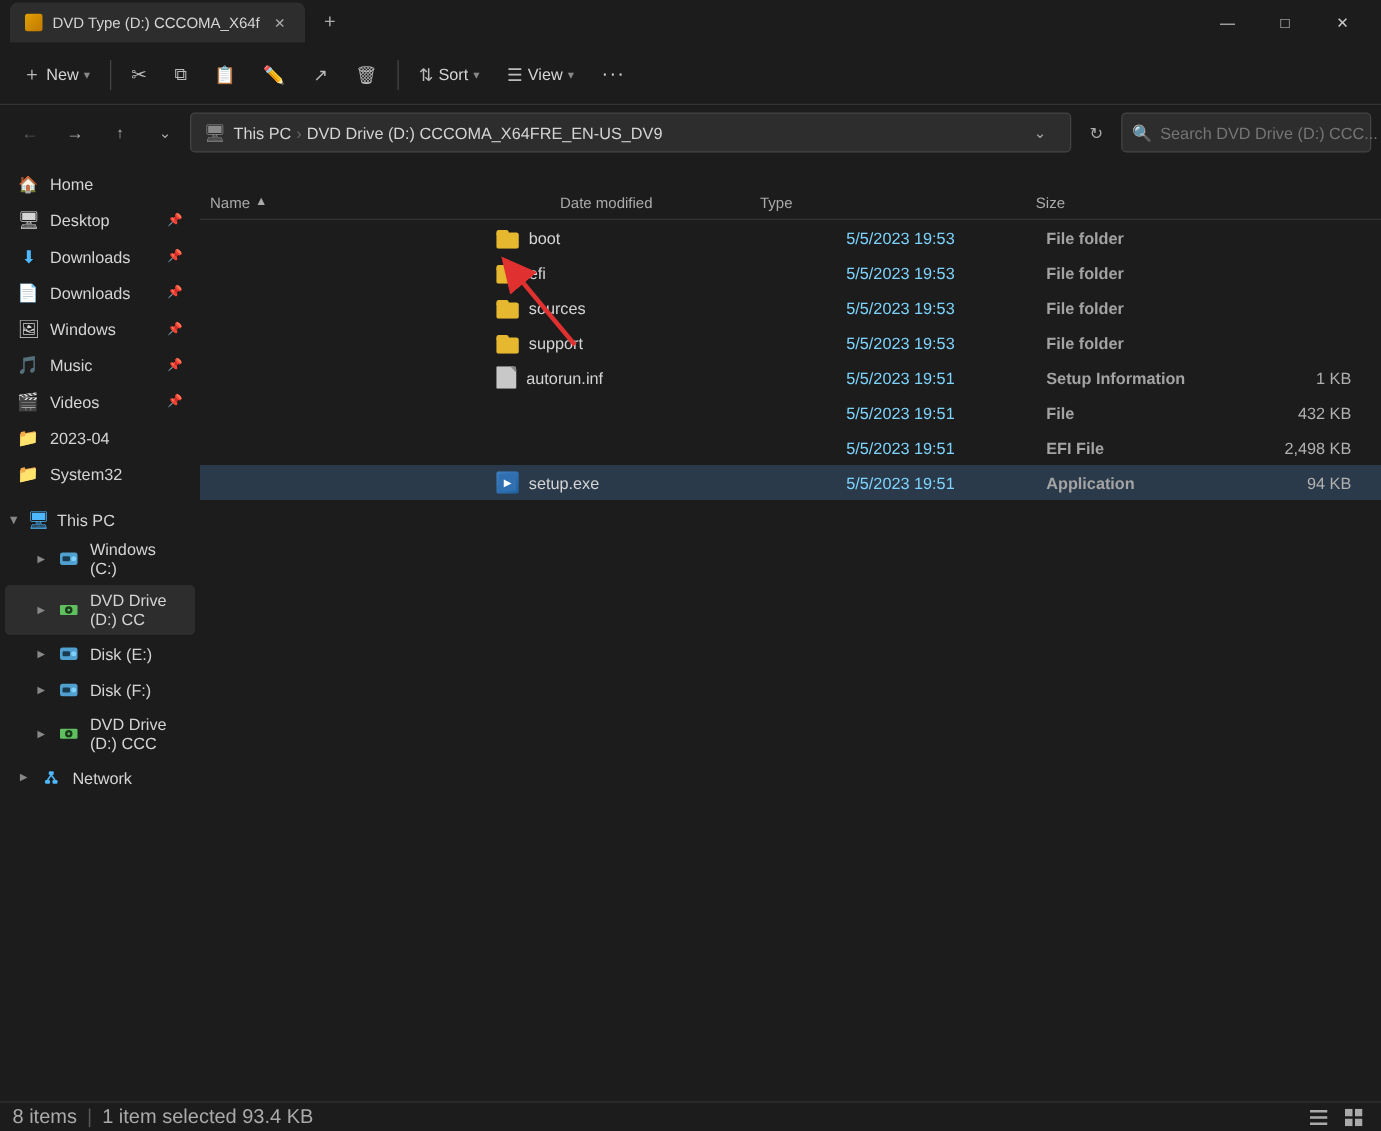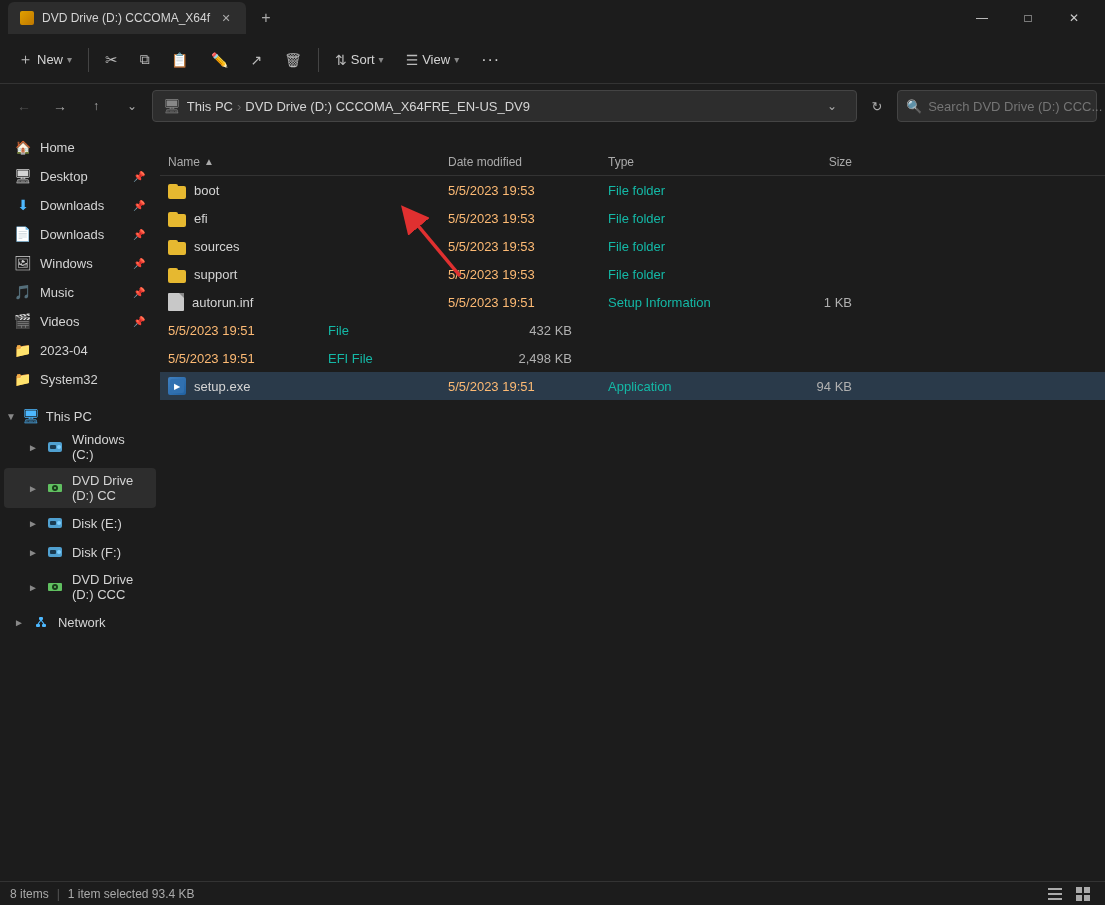--- a/index.html
+++ b/index.html
@@ -259,34 +259,35 @@
     .col-size { width: 100px; text-align: right; padding-right: 16px; }
     .col-sort-arrow { color: #aaa; font-size: 10px; }
 
     .file-row {
       display: flex;
       align-items: center;
       padding: 2px 8px;
       height: 28px;
       cursor: pointer;
       font-size: 13px;
+      justify-content: flex-end;
     }
     .file-row.selected { background: #2a3a4a; }
 
     .file-name {
       width: 280px;
       display: flex;
       align-items: center;
       gap: 8px;
       overflow: hidden;
       text-overflow: ellipsis;
       white-space: nowrap;
     }
-    .file-date { width: 160px; color: #fdba74; }
-    .file-type { width: 160px; color: #14b8a6; }
+    .file-date { width: 160px; color: #7dd3fc; }
+    .file-type { width: 160px; color: #a3a3a3; font-weight: bold; }
     .file-size { width: 100px; text-align: right; padding-right: 16px; color: #b0b0b0; }
 
     
     .icon-folder {
       width: 18px; height: 18px;
       position: relative;
       flex-shrink: 0;
     }
     .icon-folder::before {
       content: '';
@@ -349,21 +350,21 @@
     }
 
     
     .status-bar {
       height: 24px;
       background: #1c1c1c;
       border-top: 1px solid #333;
       display: flex;
       align-items: center;
       padding: 0 10px;
-      font-size: 12px;
+      font-size: 16px;
       color: #aaa;
       gap: 4px;
       flex-shrink: 0;
     }
     .status-sep { color: #555; margin: 0 4px; }
     .status-right {
       margin-left: auto;
       display: flex;
       gap: 4px;
     }
@@ -392,21 +393,21 @@
       display: flex; align-items: center; justify-content: center;
       flex-shrink: 0;
     }
   </style>
 </head>
 <body>
 
 <div class="title-bar">
   <div class="tab-active">
     <span class="tab-icon"></span>
-    <span>DVD Drive (D:) CCCOMA_X64f</span>
+    <span>DVD Type (D:) CCCOMA_X64f</span>
     <span class="tab-close">✕</span>
   </div>
   <div class="new-tab-btn">+</div>
   <div class="title-bar-controls">
     <div class="wc-btn">—</div>
     <div class="wc-btn">□</div>
     <div class="wc-btn close">✕</div>
   </div>
 </div>
 

